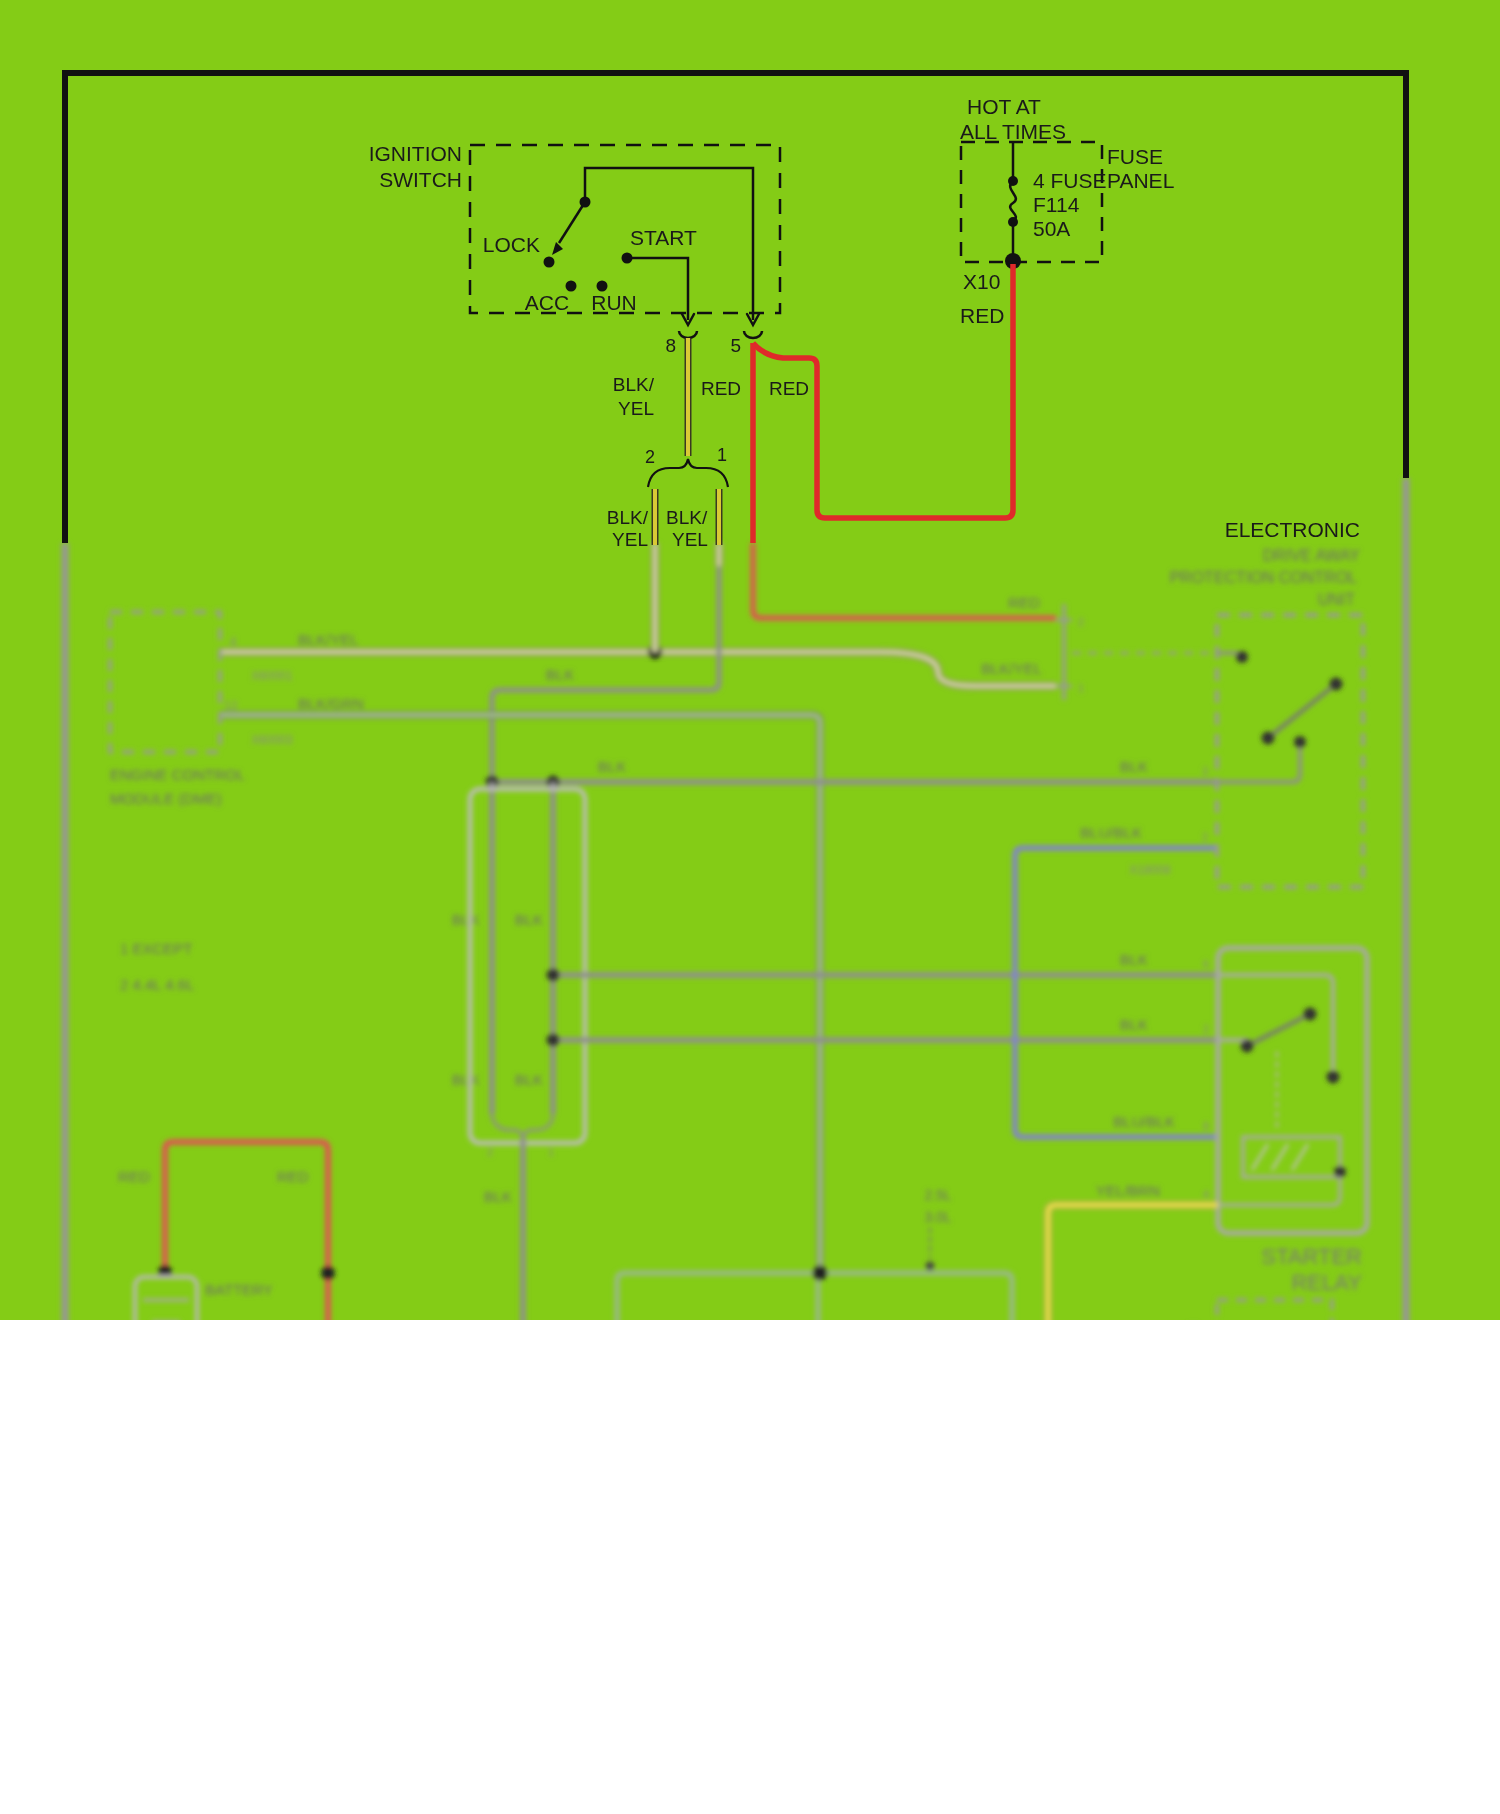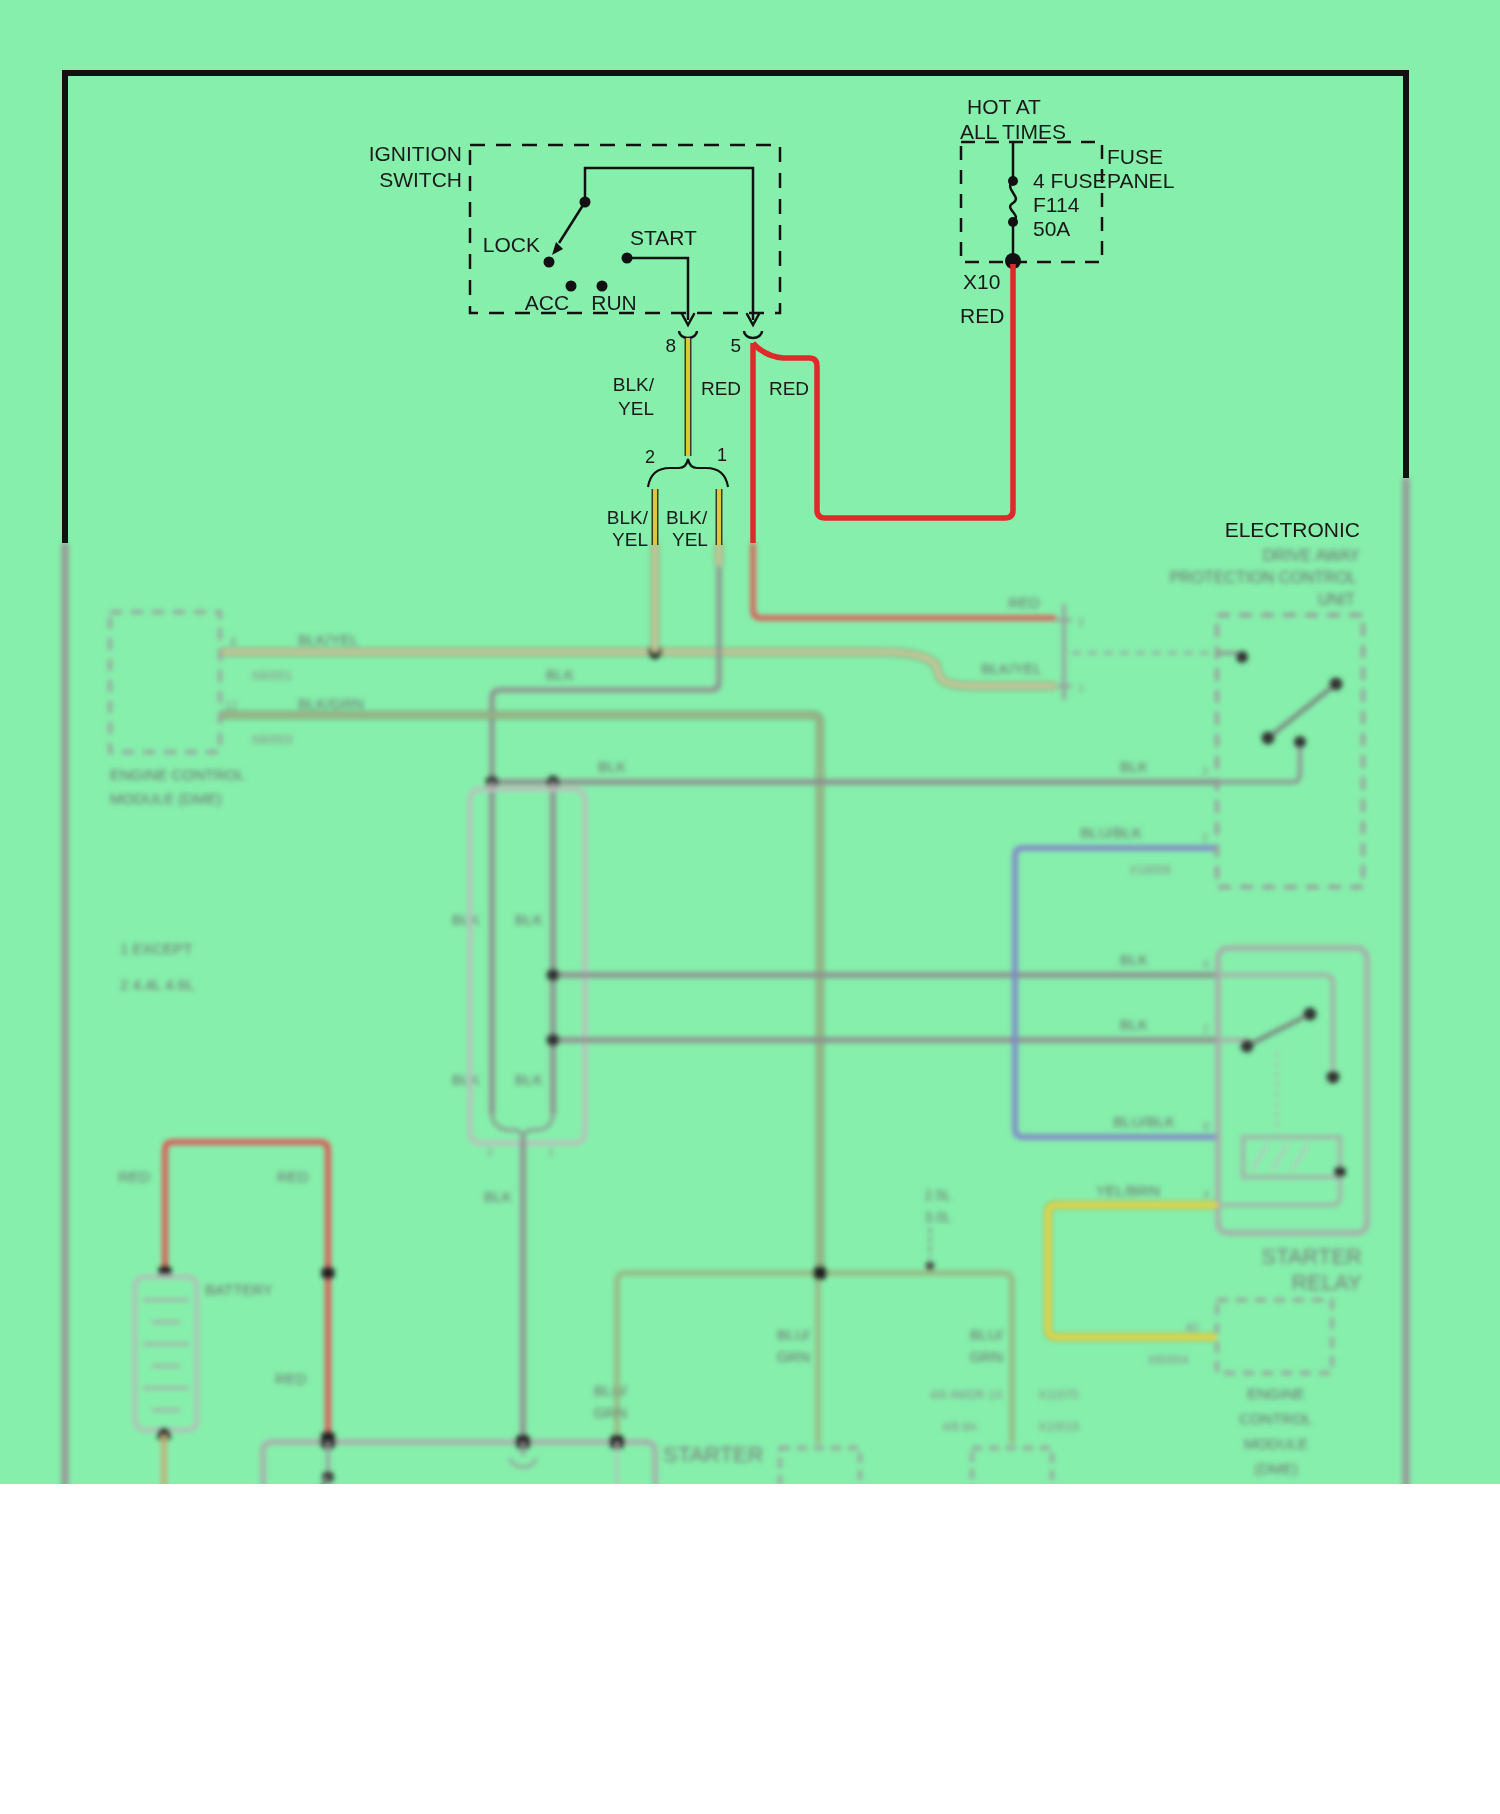--- a/index.html
+++ b/index.html
@@ -1,16 +1,16 @@
 <!DOCTYPE html>
 <html><head>
 <meta charset="utf-8">
 <style>
   html,body{margin:0;padding:0;background:#ffffff;}
-  #page{position:relative;width:1500px;height:1484px;background:#86efac;overflow:hidden;
+  #page{position:relative;width:1500px;height:1320px;background:#84cc16;overflow:hidden;
         font-family:"Liberation Sans", sans-serif;}
   svg{position:absolute;left:0;top:0;}
   text{font-family:"Liberation Sans", sans-serif;fill:#1a1a1a;}
   .t21{font-size:21px;}
   .t19{font-size:19px;}
   .t18{font-size:18px;}
   .t16{font-size:16px;fill:#6e6e6e;}
   .t15{font-size:15px;fill:#6e6e6e;}
   .t14{font-size:14px;fill:#6e6e6e;}
   .t22{font-size:22px;fill:#7a7a7a;}

